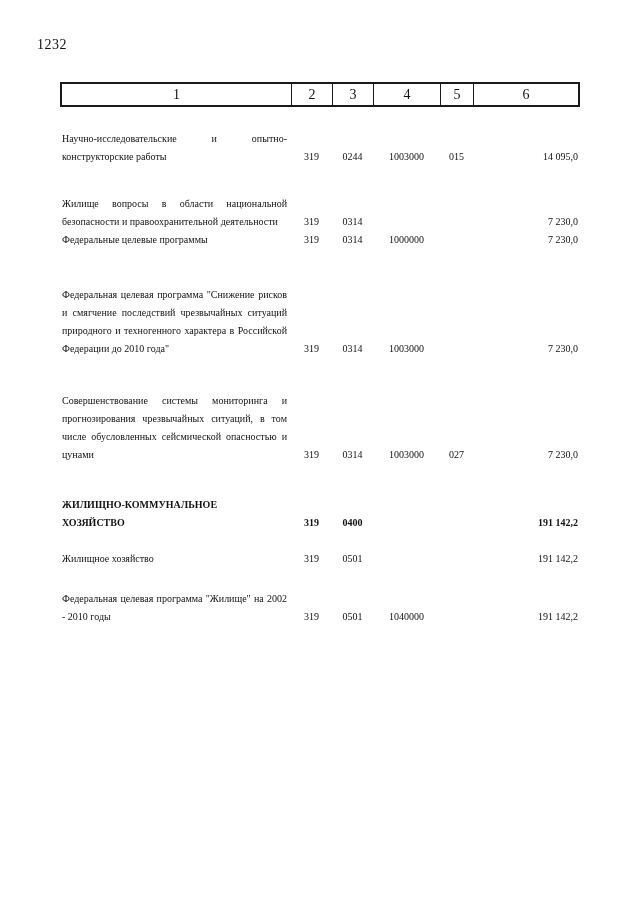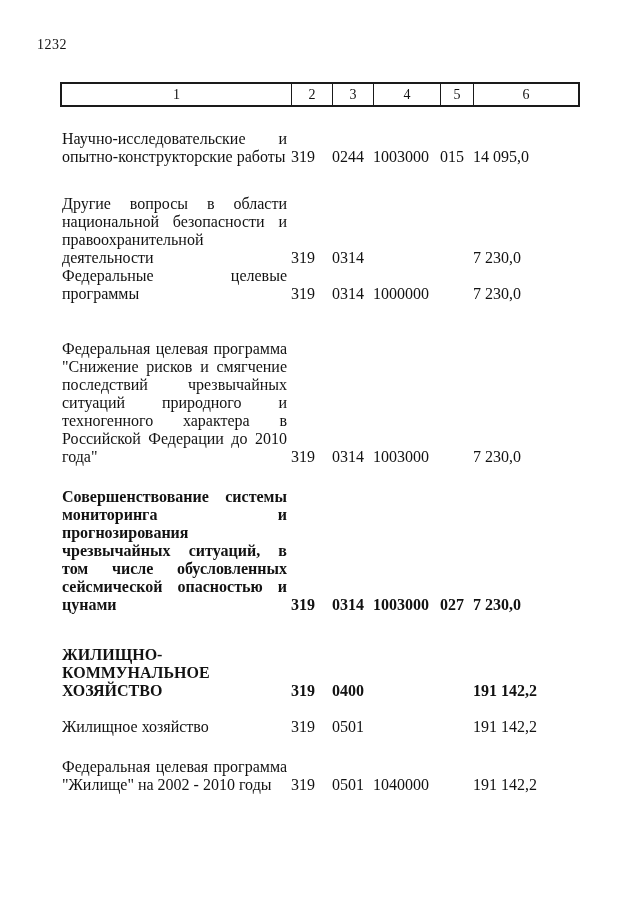--- a/index.html
+++ b/index.html
@@ -52,40 +52,42 @@
   .th + .th {
     border-left: 1px solid #1a1a1a;
   }
   .tbody {
     margin-left: 2px;
   }
   .row {
     display: grid;
     grid-template-columns: 229px 41px 41px 67px 33px 105px;
     align-items: end;
-    font-size: 16px;
+    font-size: 10px;
     line-height: 18px;
   }
   .cell-name {
     text-align: justify;
     padding-right: 4px;
   }
   .num {
+    text-align: center;
     white-space: nowrap;
   }
   .amount {
+    text-align: right;
     white-space: nowrap;
   }
   .bold { font-weight: bold; }
   .narrow { max-width: 160px; }
   .mt23 { margin-top: 23px; }
   .mt29 { margin-top: 29px; }
   .mt20 { }
   .mt37 { margin-top: 37px; }
-  .mt34 { margin-top: 22px; font-weight: bold; }
+  .mt34 { margin-top: 34px; }
   .mt24 { margin-top: 32px; }
   .mt26 { margin-top: 18px; }
   .mt22 { margin-top: 22px; }
 </style>
 </head>
 <body>
 
 <div class="page">
 
   <div class="page-number">1232</div>
@@ -106,21 +108,21 @@
       <div class="row mt23">
         <div class="cell-name">Научно-исследовательские и опытно-конструкторские работы</div>
         <div class="num">319</div>
         <div class="num">0244</div>
         <div class="num">1003000</div>
         <div class="num">015</div>
         <div class="amount">14 095,0</div>
       </div>
 
       <div class="row mt29">
-        <div class="cell-name">Другие вопросы в области национальной безопасности и правоохранительной деятельности</div>
+        <div class="cell-name">Жилище вопросы в области национальной безопасности и правоохранительной деятельности</div>
         <div class="num">319</div>
         <div class="num">0314</div>
         <div class="num"></div>
         <div class="num"></div>
         <div class="amount">7 230,0</div>
       </div>
 
       <div class="row mt20">
         <div class="cell-name">Федеральные целевые программы</div>
         <div class="num">319</div>

